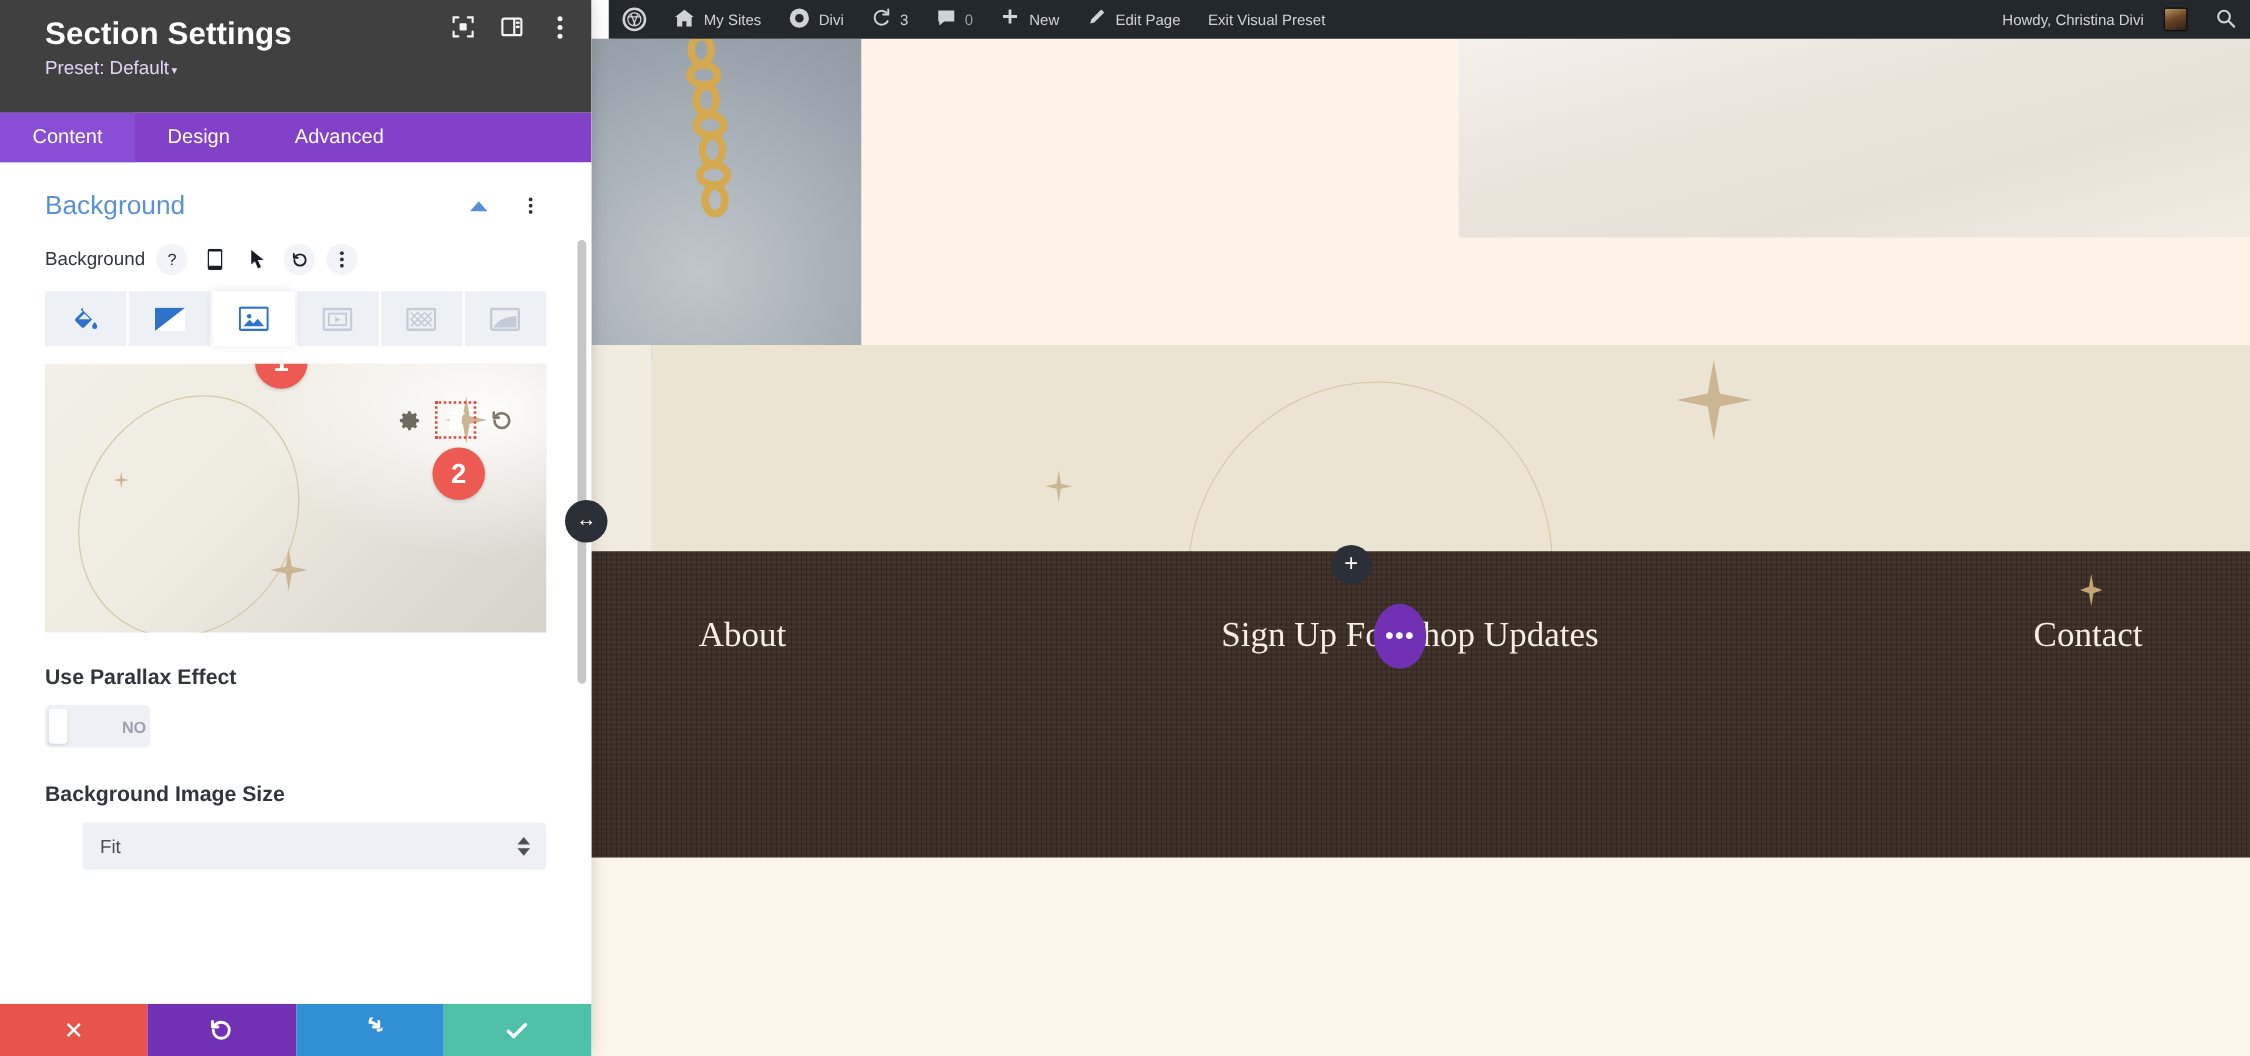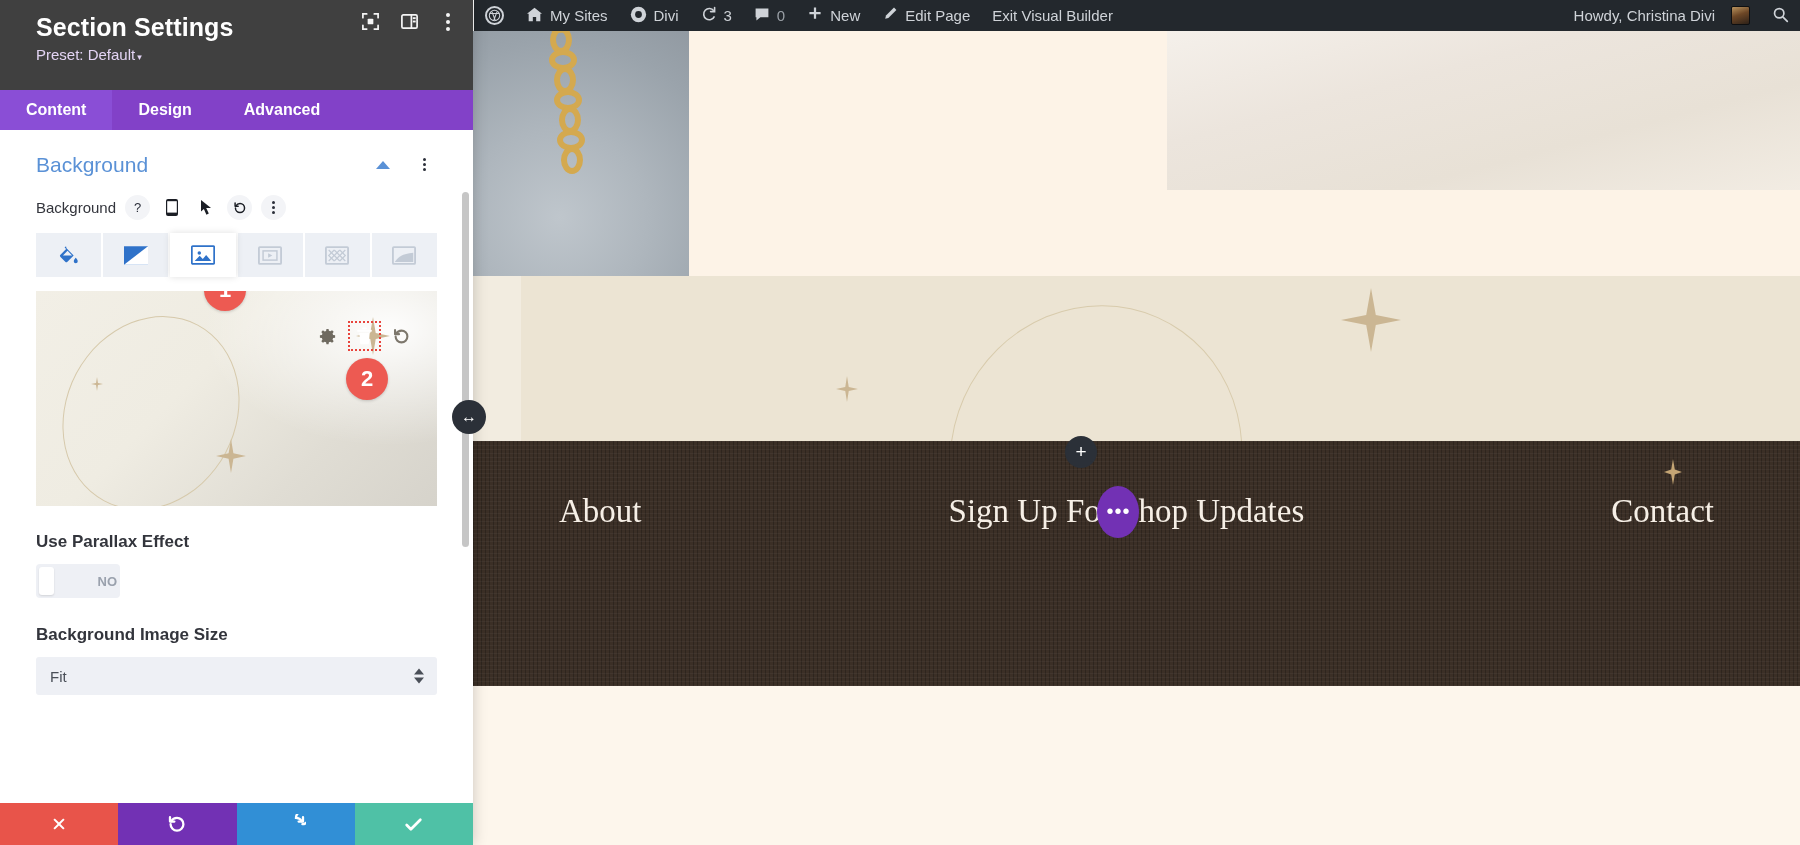--- a/index.html
+++ b/index.html
@@ -40,21 +40,21 @@
   }
   .hicon { cursor: pointer; opacity: .95; display: flex; align-items: center; justify-content: center;}
   .dots-v { display:flex; flex-direction:column; gap:3px; align-items:center; width:18px;}
   .dots-v i { width:4px; height:4px; border-radius:50%; background:#fff; display:block;}
 
   .panel-tabs {
     display: flex; background: #8241c8; height: 40px; flex: 0 0 auto;
   }
   .panel-tab {
     display: flex; align-items: center; justify-content: center;
-    color: #fff; font-size: 16px; font-weight: 700; cursor: pointer;
+    color: #fff; font-size: 16px; font-weight: 400; cursor: pointer;
     padding: 15px 26px;
   }
   .panel-tab.active { background: #8a4ed6; }
 
   .panel-body {
     flex: 1 1 auto; overflow: hidden; position: relative; background: #fff;
   }
   .panel-scroll { padding: 0 0 10px 0; position: relative; }
 
   .scrollbar {
@@ -142,21 +142,21 @@
   }
   .toggle .knob {
     width: 46px; height: 28px; background: #fff; border-radius: 3px;
     box-shadow: 0 1px 2px rgba(0,0,0,.12);
   }
   .toggle .tlabel { font-size: 13px; color: #9aa1ad; font-weight: 700; margin-left: 8px;}
 
   .select {
     position: relative; background: #eef0f5; height: 38px; border-radius: 3px;
     display: flex; align-items: center; padding: 0 14px;
-    font-size: 15px; color: #4a4f58; cursor: pointer;
+    font-size: 15px; color: #4a4f58; cursor: pointer; margin-left: 30px;
   }
   .select .arrows {
     position: absolute; right: 13px; top: 50%; transform: translateY(-50%);
     display: flex; flex-direction: column; gap: 3px;
   }
   .select .arrows .up {
     width:0;height:0;border-left:5px solid transparent;border-right:5px solid transparent;
     border-bottom:6px solid #4a4f58;
   }
   .select .arrows .dn {
@@ -179,23 +179,23 @@
   
   .drag-handle {
     position: absolute; left: 452px; top: 400px; width: 34px; height: 34px;
     border-radius: 50%; background: #2b3038; z-index: 60;
     display: flex; align-items: center; justify-content: center;
     color: #fff; font-size: 16px; cursor: col-resize;
   }
 
   
   .adminbar {
-    position: absolute; left: 474px; top: 0; right: 0; height: 31px;
+    position: absolute; left: 487px; top: 0; right: 0; height: 31px;
     background: #23282d; display: flex; align-items: center;
-    color: #cfd3d8; font-size: 15px; z-index: 40;
+    color: #cfd3d8; font-size: 12px; z-index: 40;
   }
   .ab-item {
     display: flex; align-items: center; gap: 7px; padding: 0 11px; height: 31px;
     cursor: pointer; white-space: nowrap;
   }
   .ab-right { margin-left: auto; display: flex; align-items: center; }
   .ab-avatar {
     width: 19px; height: 19px; margin-left: 9px; border-radius: 2px;
     background: linear-gradient(160deg,#b9945f 0%,#6d4726 45%,#2d2118 100%);
     border: 1px solid #0d0f11;
@@ -254,21 +254,21 @@
       repeating-linear-gradient(0deg, rgba(255,255,255,.035) 0 1px, transparent 1px 4px),
       repeating-linear-gradient(90deg, rgba(0,0,0,.22) 0 1px, transparent 1px 4px);
   }
   .footer-nav {
     position: absolute; left: 0; top: 52px; width: 100%;
     display: flex; align-items: center; justify-content: space-between;
     padding: 0 86px;
   }
   .fnav-link {
     color: #f6efe6; font-family: "Liberation Serif", serif;
-    font-size: 33px; cursor: pointer; white-space: nowrap;
+    font-size: 28px; cursor: pointer; white-space: nowrap;
   }
   .fnav-center { position: relative; }
   .ellipsis-btn {
     position: absolute; left: 50%; top: 50%;
     transform: translate(-50%,-50%) translateX(-8px);
     width: 42px; height: 52px; border-radius: 50%;
     background: #7231b4; color: #fff;
     display: flex; align-items: center; justify-content: center;
     font-size: 20px; letter-spacing: 1px; cursor: pointer; z-index: 3;
   }
@@ -336,21 +336,21 @@
     </div>
     <div class="ab-item">
       <span>
         <svg width="16" height="16" viewBox="0 0 20 20" fill="#cfd3d8">
             <path d="M15 2l3 3-10 10-4 1 1-4z"></path>
           </svg>
       </span>
       <span>Edit Page</span>
     </div>
     <div class="ab-item">
-      <span>Exit Visual Builder</span>
+      <span>Exit Visual Preset</span>
     </div>
 
     <div class="ab-right">
       <div class="ab-item">
         <span>Howdy, Christina Divi</span>
         <span class="ab-avatar"></span>
       </div>
       <div class="ab-item">
         <span>
           <svg width="17" height="17" viewBox="0 0 20 20" fill="none" stroke="#cfd3d8" stroke-width="2">

